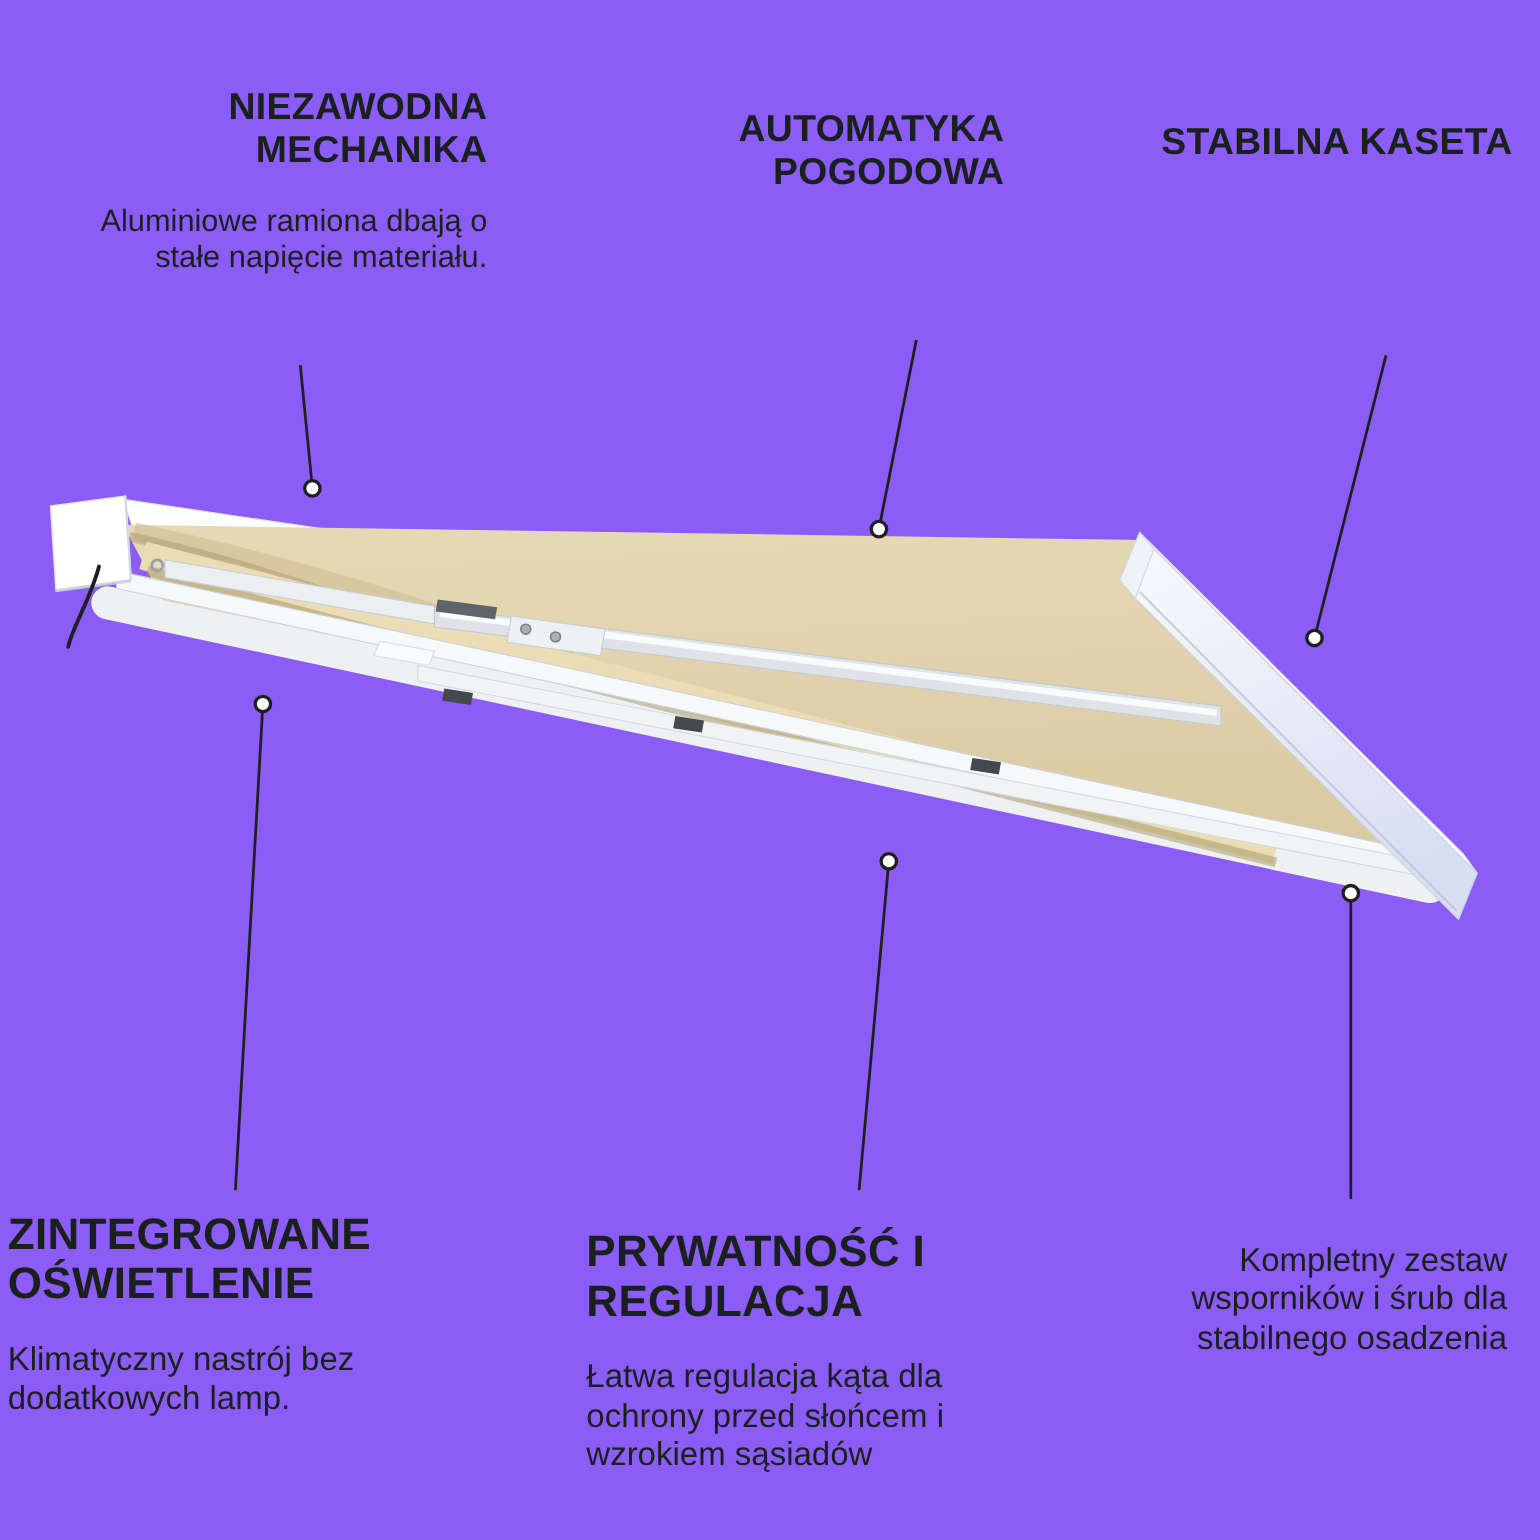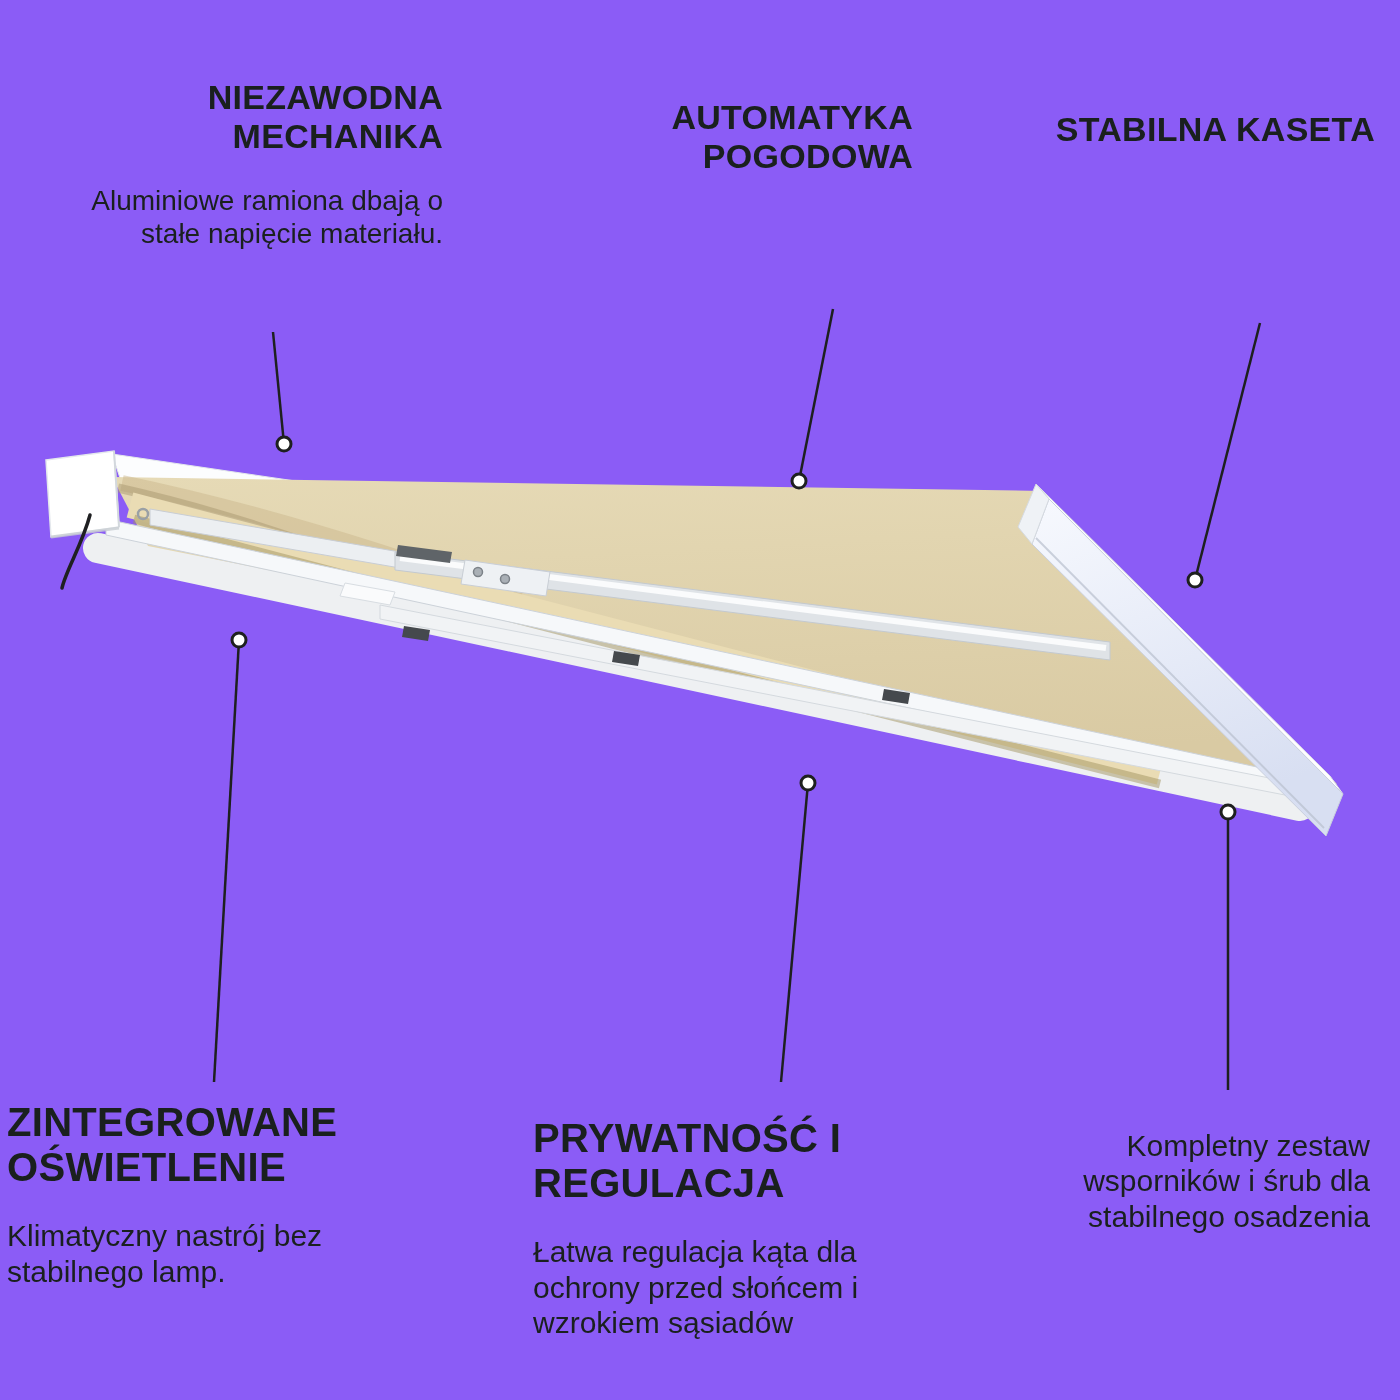--- a/index.html
+++ b/index.html
@@ -128,21 +128,21 @@
   </div>
 
   <div class="feature f-top align-right" style="top:92px; right:25px;">
     <h2 class="feature-title">STABILNA KASETA</h2>
   </div>
 
   <div class="feature f-bottom align-left" style="top:1082px; left:7px;">
     <h2 class="feature-title">ZINTEGROWANE
 OŚWIETLENIE</h2>
     <p class="feature-desc">Klimatyczny nastrój bez
-stabilnego lamp.</p>
+dodatkowych lamp.</p>
   </div>
 
   <div class="feature f-bottom align-left" style="top:1098px; left:533px;">
     <h2 class="feature-title">PRYWATNOŚĆ I
 REGULACJA</h2>
     <p class="feature-desc">Łatwa regulacja kąta dla
 ochrony przed słońcem i
 wzrokiem sąsiadów</p>
   </div>
 

